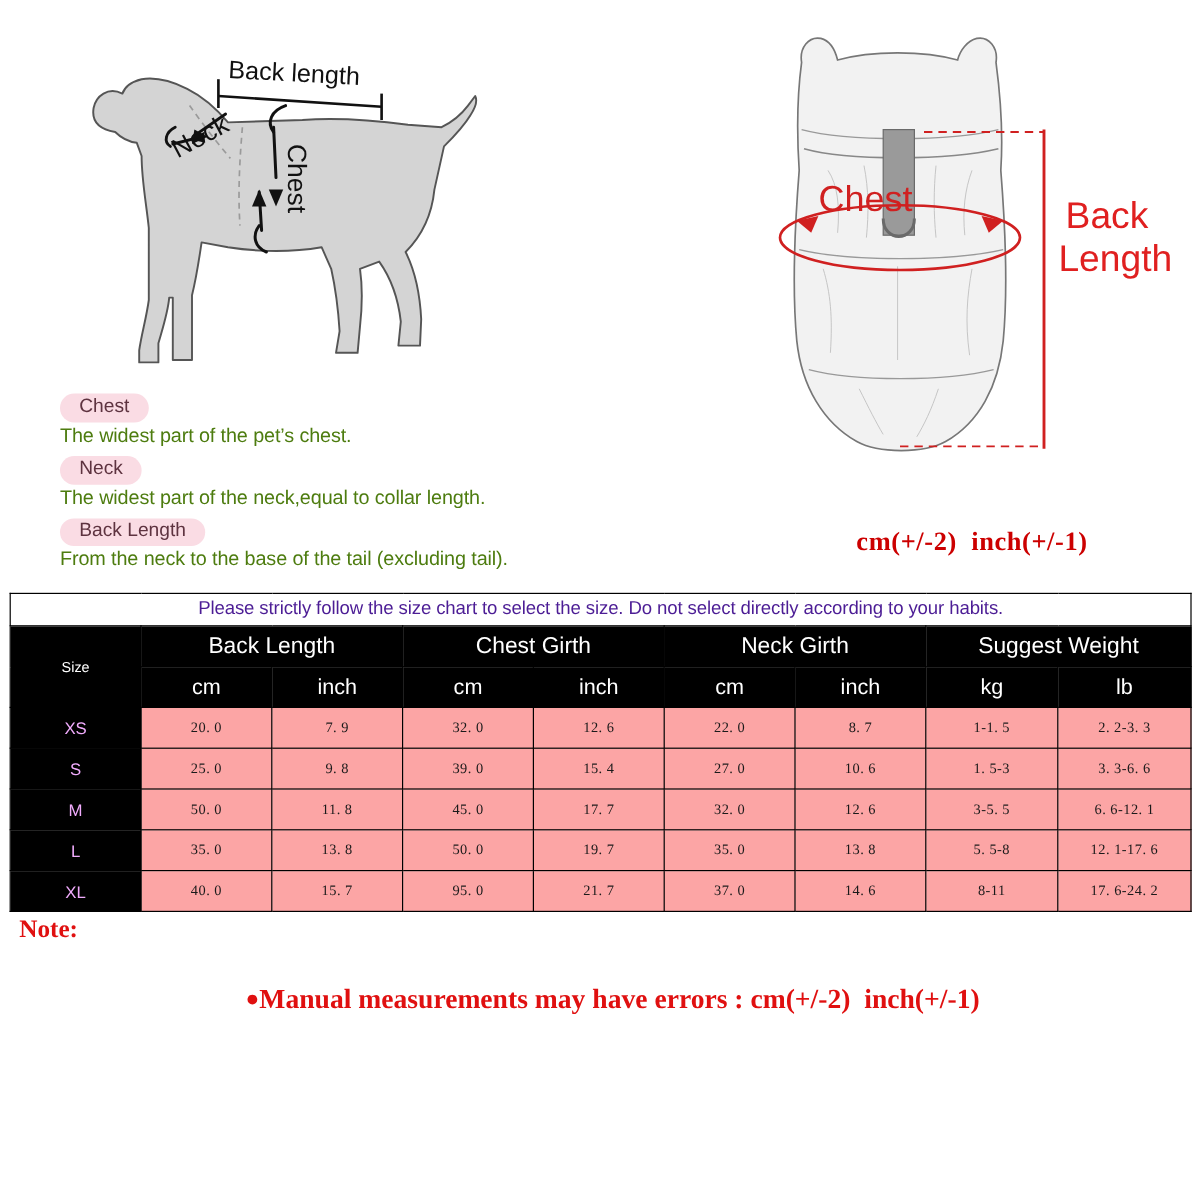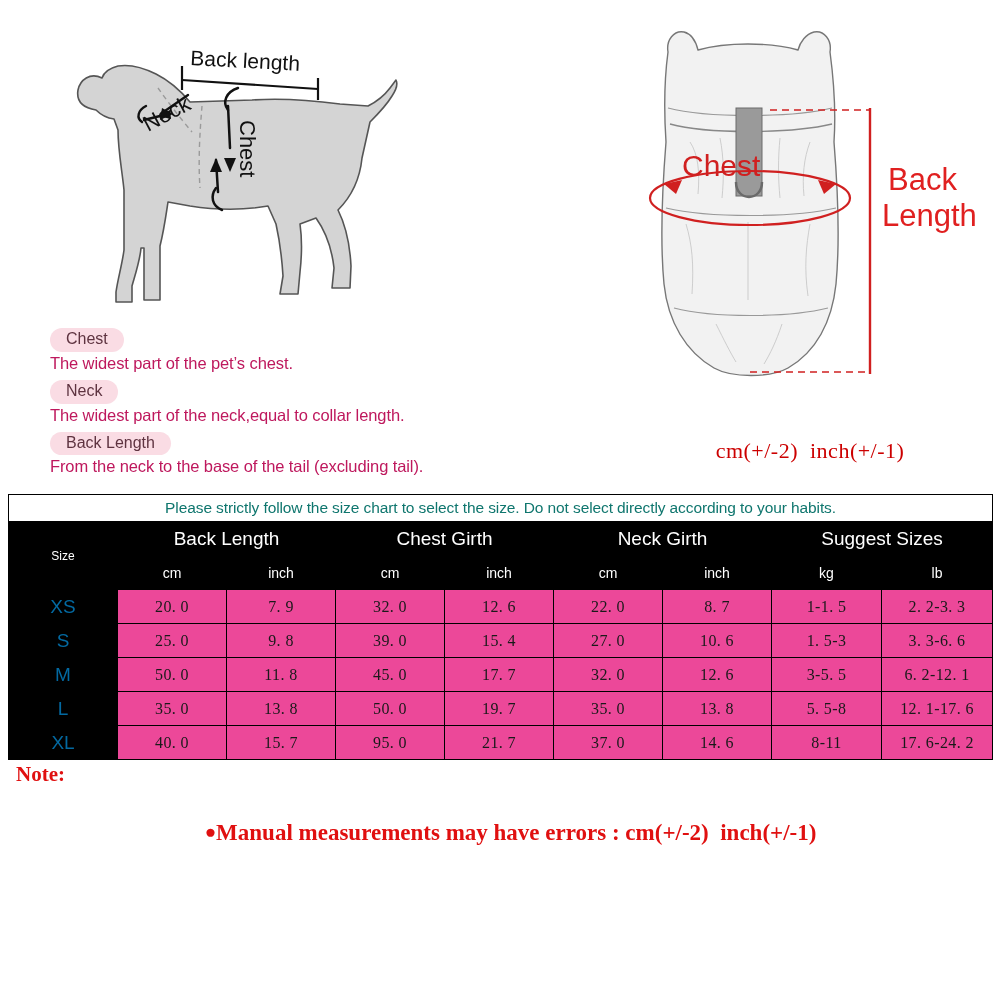--- a/index.html
+++ b/index.html
@@ -9,52 +9,52 @@
   
   #illustrations{position:absolute;left:0;top:0;width:1000px;height:492px;}
 
   #dog-figure{position:absolute;left:40px;top:10px;width:390px;height:310px;}
   #dog-figure svg{display:block;}
 
   #vest-figure{position:absolute;left:620px;top:12px;width:380px;height:400px;}
   #vest-figure svg{display:block;}
 
   .tolerance{position:absolute;left:640px;top:438px;width:340px;
-             color:#cc0000;font-family:"Liberation Serif",serif;font-weight:normal;
+             color:#cc0000;font-family:"Liberation Serif",serif;font-weight:bold;
              font-size:22px;letter-spacing:.5px;text-align:center;white-space:pre;}
 
   
   #definitions{position:absolute;left:50px;top:328px;width:520px;}
   .def-block{margin-bottom:7px;}
   .def-badge{display:inline-block;background:#fadce4;color:#5e3340;
              border-radius:12px;padding:3px 16px 4px 16px;font-size:16px;
              line-height:1.05;font-family:"Liberation Sans",sans-serif;}
-  .def-text{display:block;color:#be185d;font-size:16.5px;margin-top:2px;
+  .def-text{display:block;color:#4d7c0f;font-size:16.5px;margin-top:2px;
             letter-spacing:-.1px;font-family:"Liberation Sans",sans-serif;}
 
   
   #size-table{position:absolute;left:8px;top:494px;width:984px;
               border-collapse:collapse;table-layout:fixed;}
   #size-table td,#size-table th{border:1px solid #000;padding:0;margin:0;}
 
-  .banner-cell{background:#fff;color:#0f766e;text-align:center;
+  .banner-cell{background:#fff;color:#4c1d95;text-align:center;
                font-size:15.5px;height:26px;font-family:"Liberation Sans",sans-serif;
                font-weight:400;letter-spacing:-.1px;}
 
   .hdr{background:#000;color:#fff;text-align:center;font-size:19px;
        font-family:"Liberation Sans",sans-serif;font-weight:400;}
   .hdr-group{height:33px;}
-  .hdr-unit{height:33px;font-size:14px;}
+  .hdr-unit{height:33px;font-size:18px;}
   .hdr-size{height:66px;font-size:12px;}
 
-  .body-row td{height:33px;text-align:center;font-size:16px;
-               font-family:"Liberation Serif",serif;color:#1a1a1a;background:#ec4899;
+  .body-row td{height:33px;text-align:center;font-size:12px;
+               font-family:"Liberation Serif",serif;color:#1a1a1a;background:#fca5a5;
                letter-spacing:.4px;}
-  .body-row td.size-cell{background:#000;color:#0369a1;
-               font-family:"Liberation Sans",sans-serif;font-size:19px;letter-spacing:0;}
+  .body-row td.size-cell{background:#000;color:#f0abfc;
+               font-family:"Liberation Sans",sans-serif;font-size:14px;letter-spacing:0;}
 
   
   #notes{position:absolute;left:14px;top:758px;width:970px;
          color:#e01010;font-family:"Liberation Serif",serif;font-weight:bold;}
   .note-title{font-size:21px;margin:4px 0 10px 2px;}
   .note-line{font-size:23px;margin:0 0 17px 0;line-height:1.05;white-space:pre;text-align:center;}
   .note-line .dot{font-size:19px;vertical-align:2px;}
 </style>
 </head>
 <body>
@@ -199,21 +199,21 @@
   </colgroup>
   <tbody>
     <tr>
       <td class="banner-cell" colspan="9">Please strictly follow the size chart to select the size. Do not select directly according to your habits.</td>
     </tr>
     <tr>
       <td class="hdr hdr-size" rowspan="2">Size</td>
       <td class="hdr hdr-group" colspan="2">Back Length</td>
       <td class="hdr hdr-group" colspan="2">Chest Girth</td>
       <td class="hdr hdr-group" colspan="2">Neck Girth</td>
-      <td class="hdr hdr-group" colspan="2">Suggest Sizes</td>
+      <td class="hdr hdr-group" colspan="2">Suggest Weight</td>
     </tr>
     <tr>
       <td class="hdr hdr-unit">cm</td>
       <td class="hdr hdr-unit">inch</td>
       <td class="hdr hdr-unit">cm</td>
       <td class="hdr hdr-unit">inch</td>
       <td class="hdr hdr-unit">cm</td>
       <td class="hdr hdr-unit">inch</td>
       <td class="hdr hdr-unit">kg</td>
       <td class="hdr hdr-unit">lb</td>
@@ -243,21 +243,21 @@
     </tr>
     <tr class="body-row">
       <td class="size-cell">M</td>
       <td>50. 0</td>
       <td>11. 8</td>
       <td>45. 0</td>
       <td>17. 7</td>
       <td>32. 0</td>
       <td>12. 6</td>
       <td>3-5. 5</td>
-      <td>6. 2-12. 1</td>
+      <td>6. 6-12. 1</td>
     </tr>
     <tr class="body-row">
       <td class="size-cell">L</td>
       <td>35. 0</td>
       <td>13. 8</td>
       <td>50. 0</td>
       <td>19. 7</td>
       <td>35. 0</td>
       <td>13. 8</td>
       <td>5. 5-8</td>

